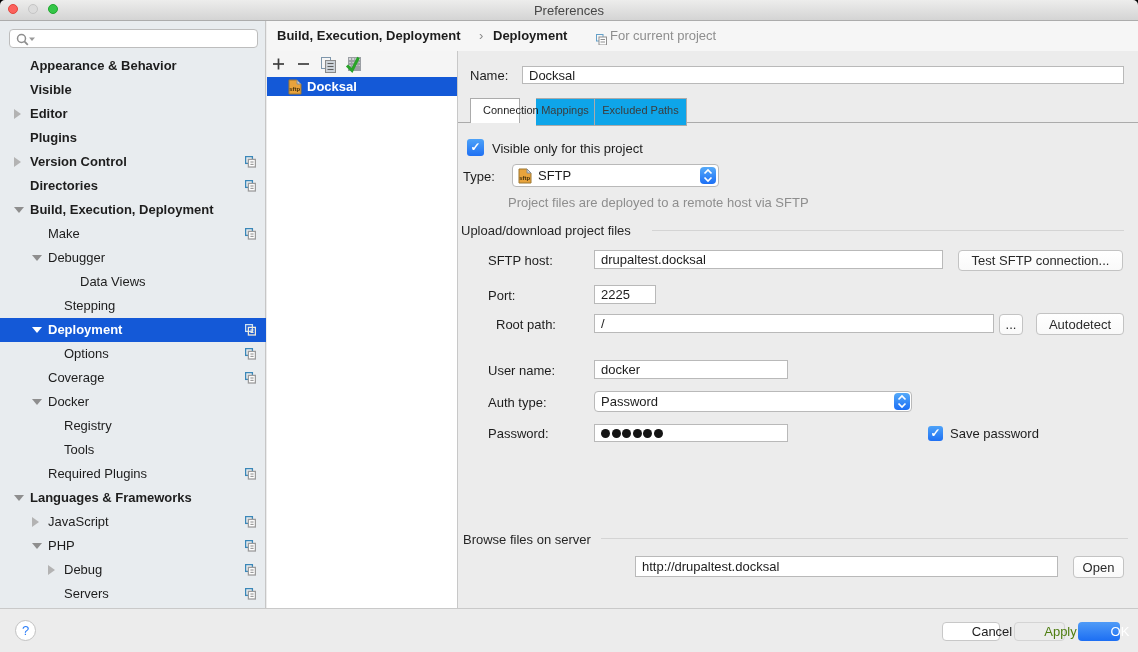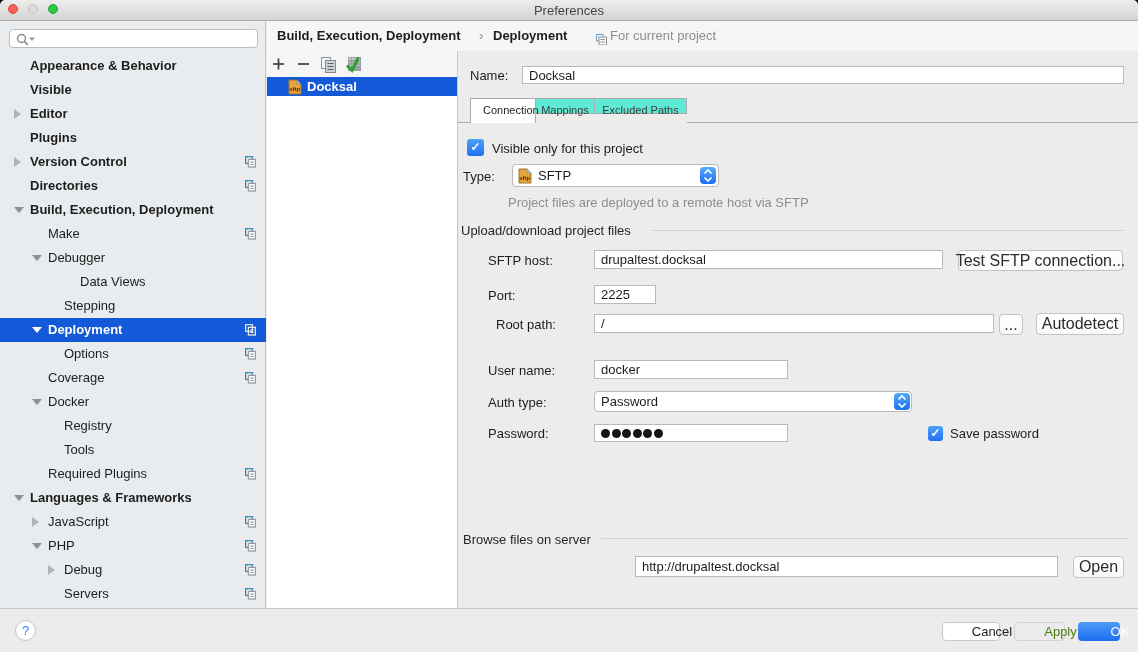--- a/index.html
+++ b/index.html
@@ -34,30 +34,30 @@
   .crumbs .t { position:absolute; top:7px; white-space:nowrap; }
 
   
   .listpanel { left:267px; top:51px; width:191px; height:557px; background:#fff; border-right:1px solid #c8c8c8; }
   .ltoolbar { position:absolute; left:0; top:0; width:190px; height:26px; background:#f5f5f5; }
   .lsel { position:absolute; left:0; top:26px; width:190px; height:19px; background:#1459d7; color:#fff; font-weight:bold; line-height:19px; }
 
   
   .rightpanel { left:458px; top:51px; width:680px; height:557px; background:#ececec; }
   .field { position:absolute; background:#fff; border:1px solid #b9b9b9; font-size:13px; color:#1d1d1d; padding:0 6px; display:flex; align-items:center; white-space:nowrap; overflow:hidden; }
-  .btn { position:absolute; background:linear-gradient(#ffffff,#f9f9f9); border:1px solid #c3c3c3; border-radius:4px; font-size:16px; color:#2b2b2b; display:flex; align-items:center; justify-content:center; white-space:nowrap; }
+  .btn { position:absolute; background:linear-gradient(#ffffff,#f9f9f9); border:1px solid #c3c3c3; border-radius:4px; font-size:13px; color:#2b2b2b; display:flex; align-items:center; justify-content:center; white-space:nowrap; }
   .lab { position:absolute; font-size:13px; color:#1d1d1d; white-space:nowrap; }
   .chk { position:absolute; width:16px; height:16px; border-radius:3px; background:linear-gradient(#4da2f8,#1f70f3); color:#fff; text-align:center; line-height:16px; font-size:12px; font-weight:bold; }
   .sect { position:absolute; font-size:13px; color:#262626; white-space:nowrap; }
   .sline { position:absolute; height:1px; background:#d4d4d4; }
 
   
   .tab { position:absolute; text-align:center; font-size:11px; white-space:nowrap; }
   .tab.on { background:#fff; border:1px solid #ababab; border-bottom:none; color:#1d1d1d; z-index:3; height:25px; line-height:23px; }
-  .tab.off { background:#5eead4; border:1px solid #ababab; border-left:none; color:#3c3c3c; z-index:2; height:16px; line-height:22px; }
+  .tab.off { background:#0ea5e9; border:1px solid #ababab; border-left:none; color:#3c3c3c; z-index:2; height:28px; line-height:22px; }
   .tabline { position:absolute; height:1px; background:#ababab; z-index:1; }
 
   
   .bottombar { left:0; top:608px; width:1138px; height:44px; background:#ececec; border-top:1px solid #c9c9c9; }
   .bbtn { position:absolute; border-radius:4px; font-size:13px; display:flex; align-items:center; justify-content:center;padding-left:42px; }
   .help { position:absolute; left:15px; top:11px; width:21px; height:21px; border-radius:50%; background:#fff; border:1px solid #c2c2c2; color:#2c7ef8; text-align:center; line-height:20px; font-size:13px; }
 </style>
 </head>
 <body>
 
@@ -271,21 +271,21 @@
     </svg>
     <span style="position:absolute;left:40px;">Docksal</span>
   </div>
 </div>
 
 <div class="abs rightpanel" id="rightpanel">
 
   <div class="lab" style="left:12px; top:17px;">Name:</div>
   <div class="field" style="left:64px; top:15px; width:602px; height:18px;">Docksal</div>
 
-  <div class="tab on" style="left:12px; top:47px; width:66px;padding-left:12px;">Connection</div>
+  <div class="tab on" style="left:12px; top:47px; width:50px;padding-left:12px;">Connection</div>
   <div class="tab off" style="left:78px; top:47px; width:59px;">Mappings</div>
   <div class="tab off" style="left:137px; top:47px; width:92px;">Excluded Paths</div>
   <div class="tabline" style="left:0; top:71px; width:12px;"></div>
   <div class="tabline" style="left:229px; top:71px; width:451px;"></div>
 
   <div class="chk" style="left:9px; top:88px; width:17px; height:17px; line-height:17px;">✓</div>
   <div class="lab" style="left:34px; top:90px;">Visible only for this project</div>
 
   <div class="lab" style="left:5px; top:118px;">Type:</div>
   <div class="field" style="left:54px; top:113px; width:207px; height:23px; border-radius:4px; padding-left:5px;">

